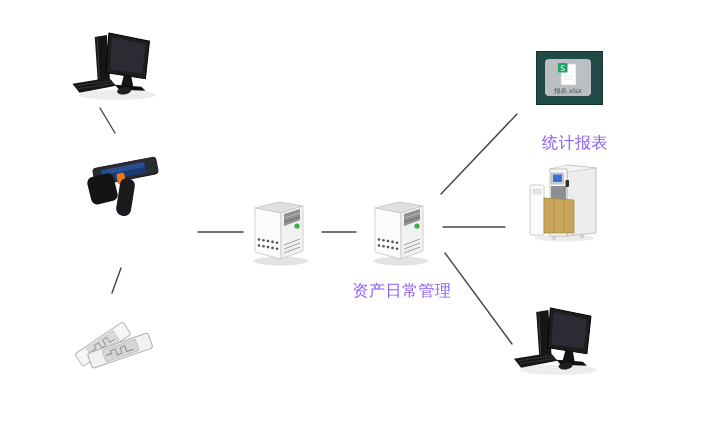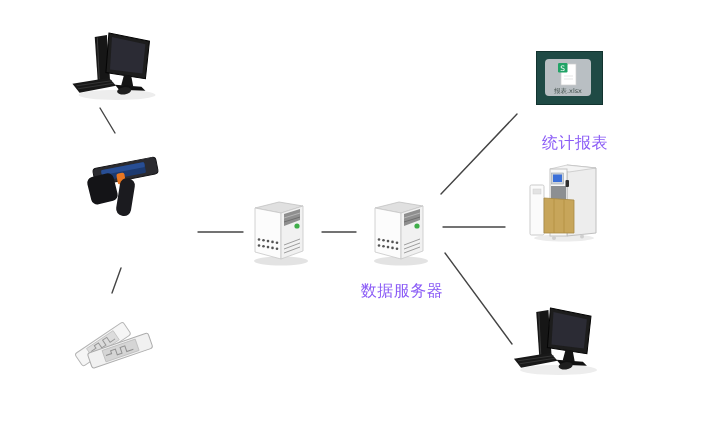--- a/index.html
+++ b/index.html
@@ -126,21 +126,21 @@
           <circle cx="27.5" cy="46.9" r="1.3"></circle>
           <circle cx="32" cy="47.7" r="1.3"></circle>
         <circle cx="14" cy="50.5" r="1.3"></circle>
           <circle cx="18.5" cy="51.3" r="1.3"></circle>
           <circle cx="23" cy="52.1" r="1.3"></circle>
           <circle cx="27.5" cy="52.9" r="1.3"></circle>
           <circle cx="32" cy="53.7" r="1.3"></circle>
       </g>
     </svg>
   </div>
-  <div class="label" style="left:352px;top:281px;width:100px;">数据服务器</div>
+  <div class="label" style="left:352px;top:281px;width:100px;">资产日常管理</div>
 
   <div class="node" style="left:536px;top:51px;">
     <svg width="67" height="54" viewBox="0 0 67 54">
       <rect x="0.5" y="0.5" width="66" height="53" fill="#1f4a45" stroke="#12332f"></rect>
       <rect x="9" y="8" width="46" height="37" rx="4" fill="#b9bfc3"></rect>
       <rect x="25" y="13" width="15" height="21" fill="#ffffff" stroke="#cfcfcf" stroke-width="0.7"></rect>
       <line x1="28" y1="25" x2="37" y2="25" stroke="#dedede" stroke-width="0.8"></line>
       <line x1="28" y1="28" x2="37" y2="28" stroke="#dedede" stroke-width="0.8"></line>
       <rect x="22" y="12" width="9.5" height="9.5" rx="1.2" fill="#21a366"></rect>
       <text x="26.7" y="19.5" font-size="7.5" fill="#ffffff" text-anchor="middle" font-family="DejaVu Sans, sans-serif">S</text>

